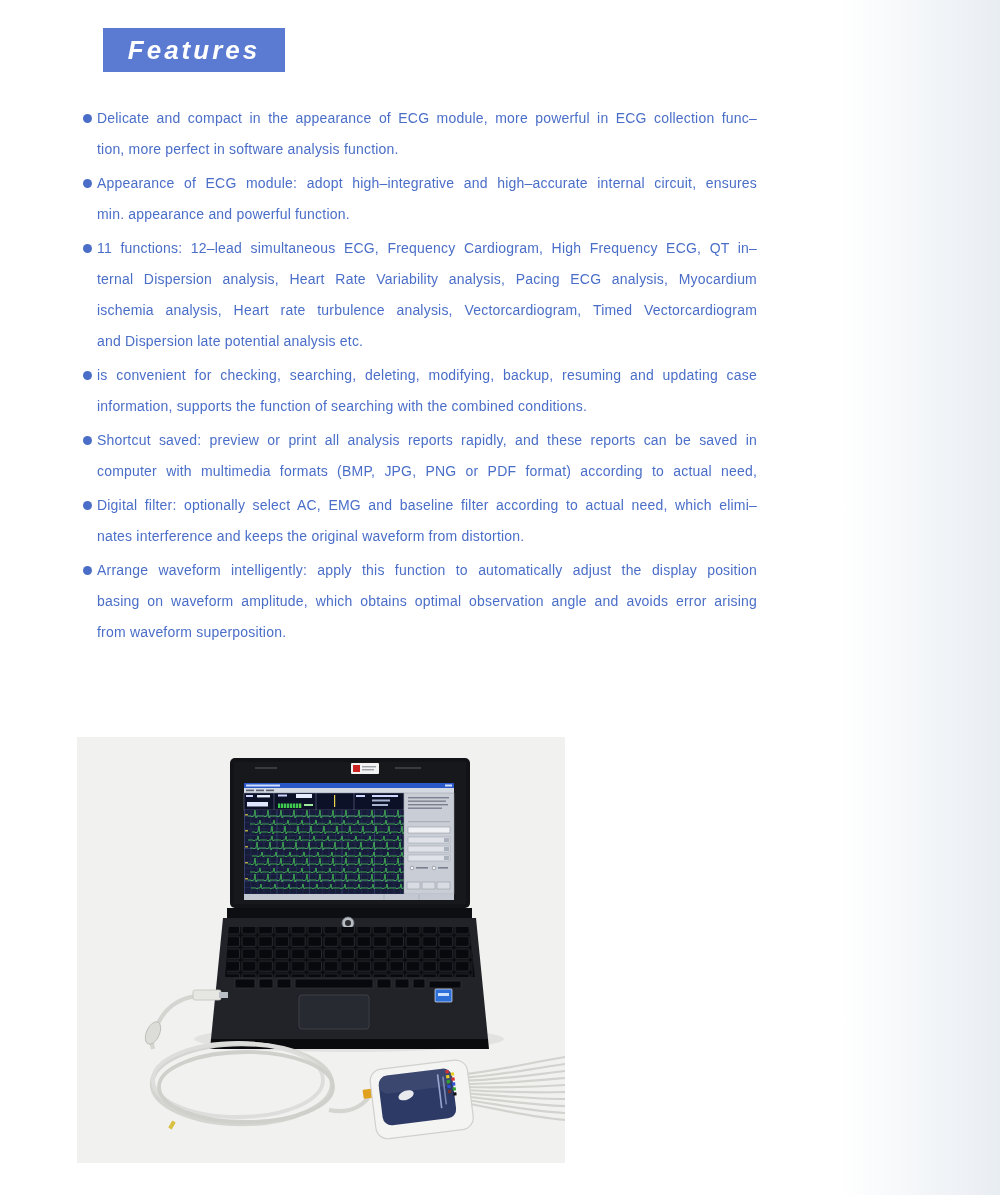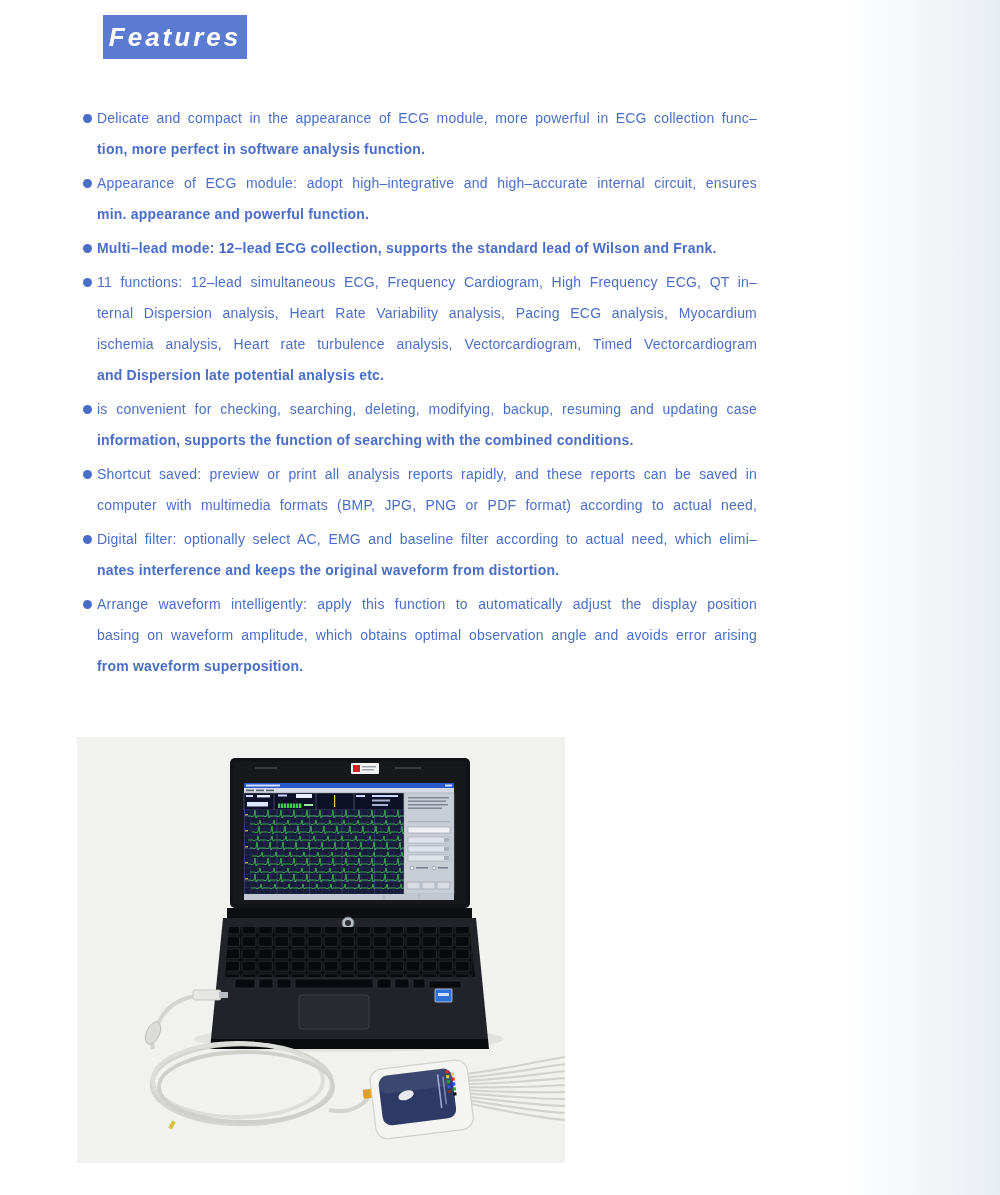--- a/index.html
+++ b/index.html
@@ -3,31 +3,31 @@
 <meta charset="utf-8">
 <style>
   html,body{margin:0;padding:0;}
   body{font-family:"Liberation Sans", sans-serif; background:#ffffff;}
   #page{
     position:relative; width:1000px; height:1195px; overflow:hidden;
     background:linear-gradient(to right,#ffffff 0%,#ffffff 84%,#edf1f5 97%,#e8edf2 100%);
   }
   
   .feat-header{
-    position:absolute; left:103px; top:15px; width:144px; height:44px;
+    position:absolute; left:103px; top:28px; width:182px; height:44px;
     background:#5b7ad2; color:#ffffff; display:flex; align-items:center; justify-content:center;
     font-size:26px; font-weight:bold; font-style:italic; letter-spacing:3px;
   }
   
   .feat-list{position:absolute; left:85px; top:103px; width:672px; color:#4a6ec8; font-size:14px;}
   .feat-item{position:relative; padding-left:12px; margin-bottom:3px;}
   .bullet{position:absolute; left:-2px; top:11px; width:9px; height:9px; border-radius:50%; background:#4a6ec8;}
   .fline{line-height:31px; height:31px; white-space:nowrap; overflow:hidden;
          text-align:justify; text-align-last:justify; letter-spacing:0.2px;}
-  .fline.last{text-align:left; text-align-last:left;font-weight:bold;}
+  .fline.last{text-align:left; text-align-last:left;}
   
   .photo{position:absolute; left:77px; top:737px; width:488px; height:426px; background:#f1f1ef;}
   .photo svg{display:block;}
 </style>
 </head>
 <body>
 
 <div id="page">
 
   <div class="feat-header">
@@ -44,26 +44,20 @@
     </div>
 
     <div class="feat-item">
       <span class="bullet"></span>
       <div class="lines">
           <div class="fline">Appearance of ECG module: adopt high–integrative and high–accurate internal circuit, ensures</div>
           <div class="fline last">min. appearance and powerful function.</div>
         </div>
     </div>
 
-    <div class="feat-item">
-      <span class="bullet"></span>
-      <div class="lines">
-          <div class="fline last">Multi–lead mode: 12–lead ECG collection, supports the standard lead of Wilson and Frank.</div>
-        </div>
-    </div>
 
     <div class="feat-item">
       <span class="bullet"></span>
       <div class="lines">
           <div class="fline">11 functions: 12–lead simultaneous ECG, Frequency Cardiogram, High Frequency ECG, QT in–</div>
           <div class="fline">ternal Dispersion analysis, Heart Rate Variability analysis, Pacing ECG analysis, Myocardium</div>
           <div class="fline">ischemia analysis, Heart rate turbulence analysis, Vectorcardiogram, Timed Vectorcardiogram</div>
           <div class="fline last">and Dispersion late potential analysis etc.</div>
         </div>
     </div>

